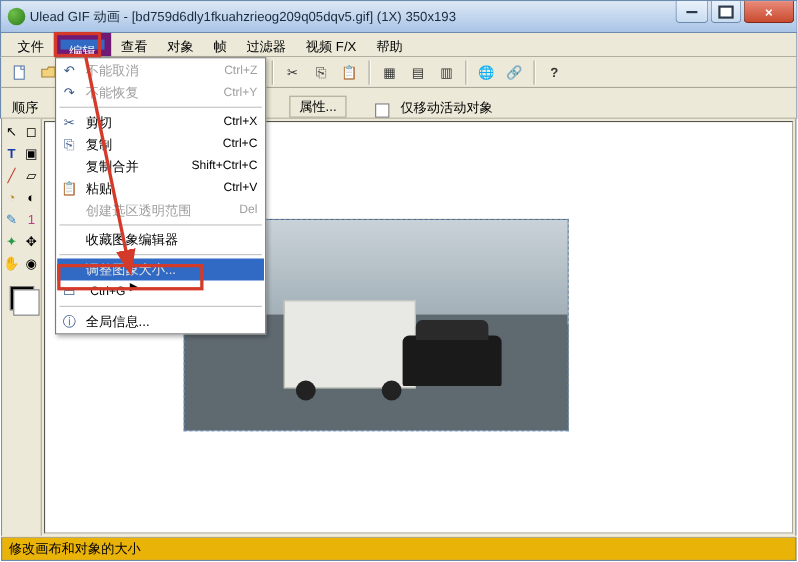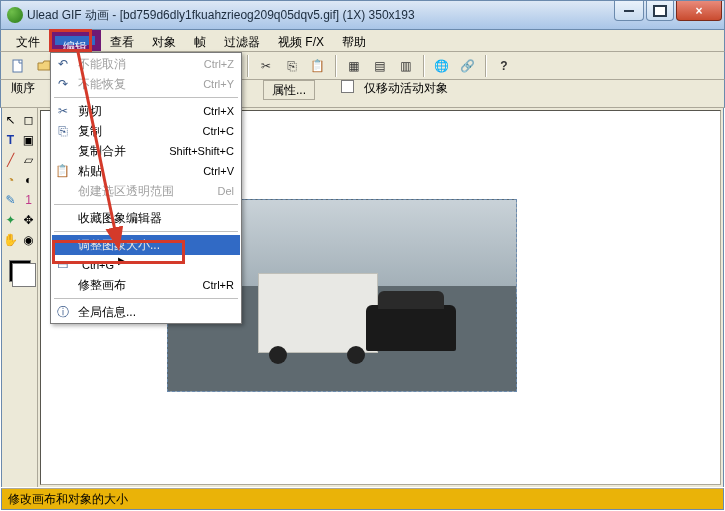--- a/index.html
+++ b/index.html
@@ -20,21 +20,21 @@
   .menubar { height: 22px; background: #ece9d8; border-bottom: 1px solid #aca899; display: flex; align-items: stretch; padding-left: 6px; border-left:1px solid #6b8aad; border-right:1px solid #6b8aad; }
   .menuitem { padding: 3px 8px 3px 8px; cursor: default; border:1px solid transparent; }
   .menuitem.open { background: #316ac5; color:#fff; border:6px solid #701a75; }
 
   
   .toolbar { height: 28px; background: #ece9d8; border-bottom: 1px solid #aca899; display: flex; align-items: center; padding-left: 6px; gap: 4px; border-left:1px solid #6b8aad; border-right:1px solid #6b8aad; }
   .tbtn { width: 22px; height: 22px; display: flex; align-items: center; justify-content: center; border: 1px solid transparent; border-radius: 2px; color:#333; }
   .tbtn svg { width:16px; height:16px; }
   .tsep { width: 2px; height: 22px; border-left: 1px solid #aca899; border-right: 1px solid #fff; margin: 0 2px; }
 
-  .toolbar2 { height: 28px; background: #ece9d8; border-bottom: 1px solid #aca899; display: flex; align-items: flex-start; padding-left: 6px; gap: 6px; border-left:1px solid #6b8aad; border-right:1px solid #6b8aad; }
+  .toolbar2 { height: 28px; background: #ece9d8; border-bottom: 1px solid #aca899; display: flex; align-items: flex-end; padding-left: 6px; gap: 6px; border-left:1px solid #6b8aad; border-right:1px solid #6b8aad; }
   .seqlbl { padding: 0 4px; }
   .btnlike { border: 1px solid #aca899; background: #ece9d8; padding: 2px 8px; height:20px; display:flex; align-items:center; }
   .chk { width: 13px; height: 13px; border: 1px solid #7a7a7a; background: #fff; display:inline-block; margin-right:4px; vertical-align:middle; }
 
   
   .workspace { position: absolute; top: 108px; left: 1px; right: 1px; bottom: 24px; background: #ece9d8; display:flex; border-left:1px solid #6b8aad; border-right:1px solid #6b8aad;}
   .palette { width: 36px; background: #ece9d8; border-right: 1px solid #aca899; display:flex; flex-direction:column; align-items:center; padding-top:4px; gap:4px; }
   .palette .row2 { display:flex; gap:2px; }
   .palette .pbtn { width:16px; height:16px; display:flex; align-items:center; justify-content:center; }
   .palette .swatch { width:22px; height:22px; border:1px solid #7a7a7a; background:#000; position:relative; margin-top:8px;}
@@ -211,21 +211,21 @@
       <span class="sc">Ctrl+X</span>
     </div>
     <div class="ditem">
       <span class="dicon">⎘</span>
       <span class="lbl">复制</span>
       <span class="sc">Ctrl+C</span>
     </div>
     <div class="ditem">
       <span class="dicon"></span>
       <span class="lbl">复制合并</span>
-      <span class="sc">Shift+Shift+C</span>
+      <span class="sc">Shift+Ctrl+C</span>
     </div>
     <div class="ditem">
       <span class="dicon">📋</span>
       <span class="lbl">粘贴</span>
       <span class="sc">Ctrl+V</span>
     </div>
     <div class="ditem disabled">
       <span class="dicon"></span>
       <span class="lbl">创建选区透明范围</span>
       <span class="sc">Del</span>
@@ -237,25 +237,20 @@
       <span class="arrow">▶</span>
     </div>
     <div class="dsep"></div>
     <div class="ditem hl">
       <span class="dicon"></span>
       <span class="lbl">调整图象大小...</span>
     </div>
     <div class="ditem">
       <span class="dicon">▭</span>
       <span class="sc">Ctrl+G</span>
-    </div>
-    <div class="ditem">
-      <span class="dicon"></span>
-      <span class="lbl">修整画布</span>
-      <span class="sc">Ctrl+R</span>
     </div>
     <div class="dsep"></div>
     <div class="ditem">
       <span class="dicon">ⓘ</span>
       <span class="lbl">全局信息...</span>
     </div>
   </div>
 
 <div class="annobox anno1"></div>
 <div class="annobox anno2"></div>

